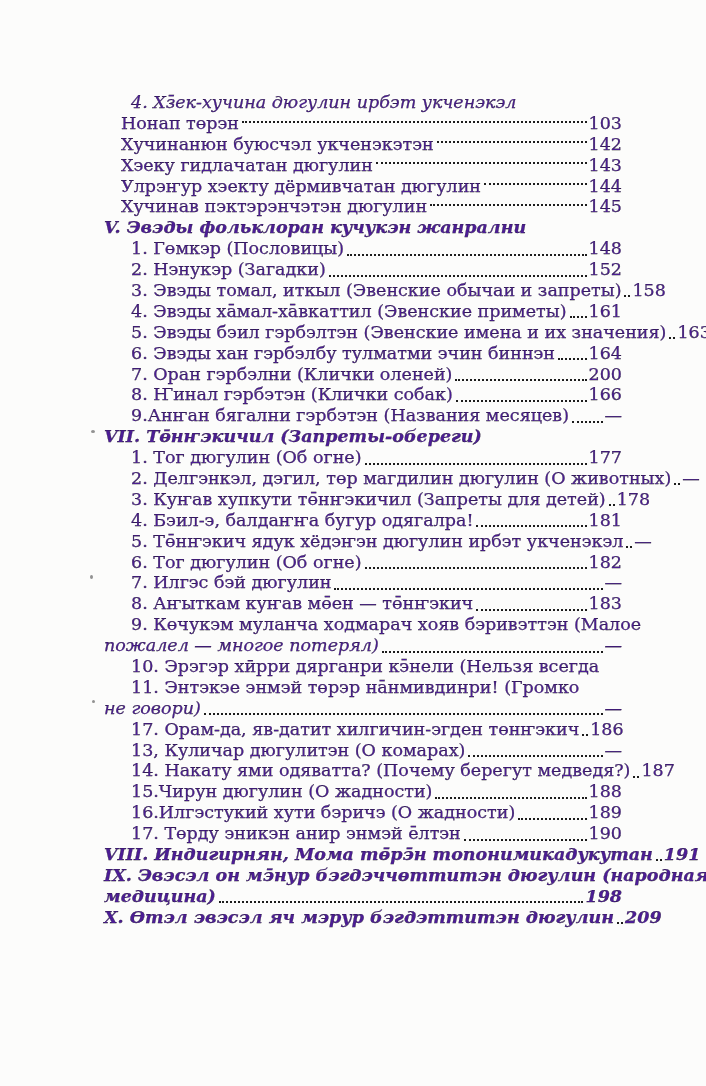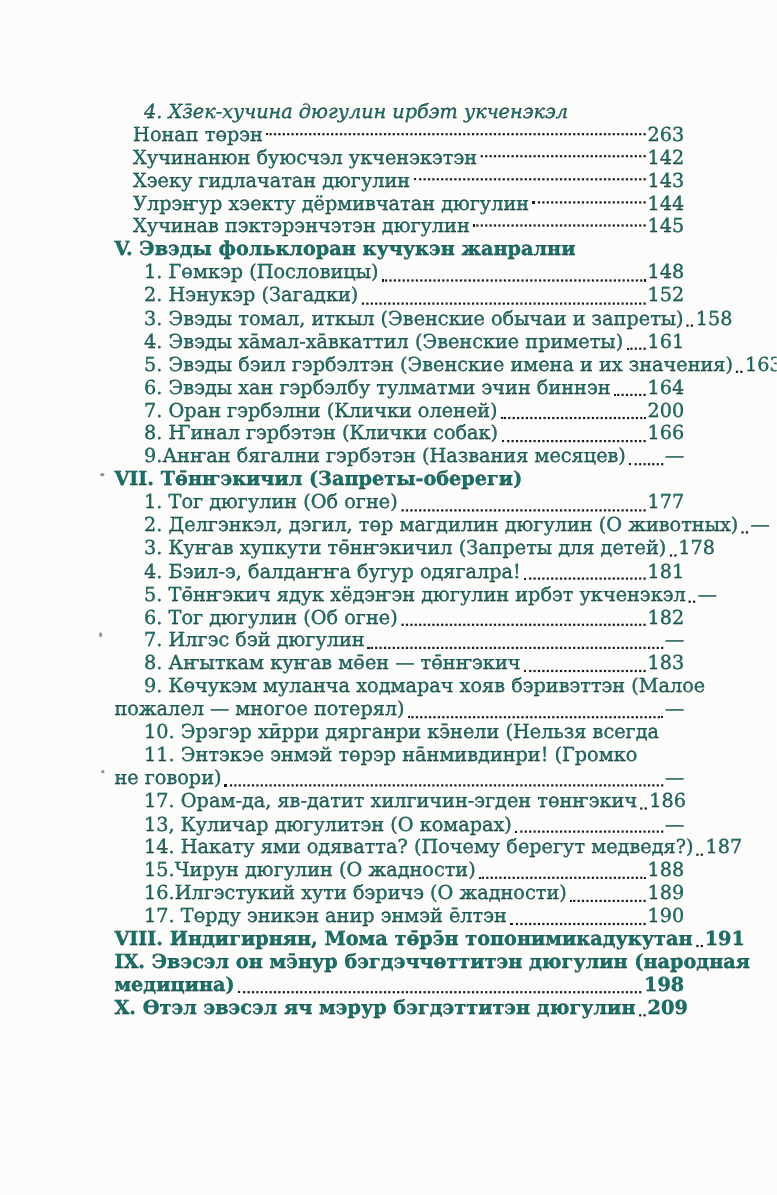--- a/index.html
+++ b/index.html
@@ -11,21 +11,21 @@
     height: 1086px;
     background: #fdfdfc;
     overflow: hidden;
   }
   .page {
     position: relative;
     width: 706px;
     height: 1086px;
     background: #fcfcfb;
     font-family: "DejaVu Serif", "Liberation Serif", serif;
-    color: #0f766e;
+    color: #4c1d95;
     -webkit-text-stroke: 0.25px #171717;
   }
   .toc {
     position: absolute;
     top: 92px;
     left: 0;
     right: 84px;
   }
   .row {
     display: flex;
@@ -41,21 +41,21 @@
   .row .leader {
     flex: 1 1 auto;
     min-width: 6px;
     border-bottom: 2.2px dotted #1c1c1c;
     margin: 0 2px 3.5px 3px;
   }
   .row .pg {
     flex: 0 0 auto;
     text-align: right;
   }
-  .indent0 { padding-left: 104px; }
+  .indent0 { padding-left: 104px; font-style: italic; }
   .indent1 { padding-left: 121px; align-items: center; }
   .indent2 { padding-left: 131px; }
   .bold   { font-weight: 700; }
   .italic { font-style: italic; }
   
   .speck {
     position: absolute;
     background: #3a3a3a;
     border-radius: 50%;
     opacity: 0.55;
@@ -65,21 +65,21 @@
 <body>
 
 <div class="page">
   <div class="toc" id="toc">
       <div class="row indent2 italic">
         <span class="t">4. Хз̄ек-хучина  дюгулин ирбэт укченэкэл</span>
       </div>
       <div class="row indent1">
         <span class="t">Нонап төрэн</span>
         <span class="leader"></span>
-        <span class="pg">263</span>
+        <span class="pg">103</span>
       </div>
       <div class="row indent1">
         <span class="t">Хучинанюн буюсчэл укченэкэтэн</span>
         <span class="leader"></span>
         <span class="pg">142</span>
       </div>
       <div class="row indent1">
         <span class="t">Хэеку гидлачатан дюгулин</span>
         <span class="leader"></span>
         <span class="pg">143</span>

